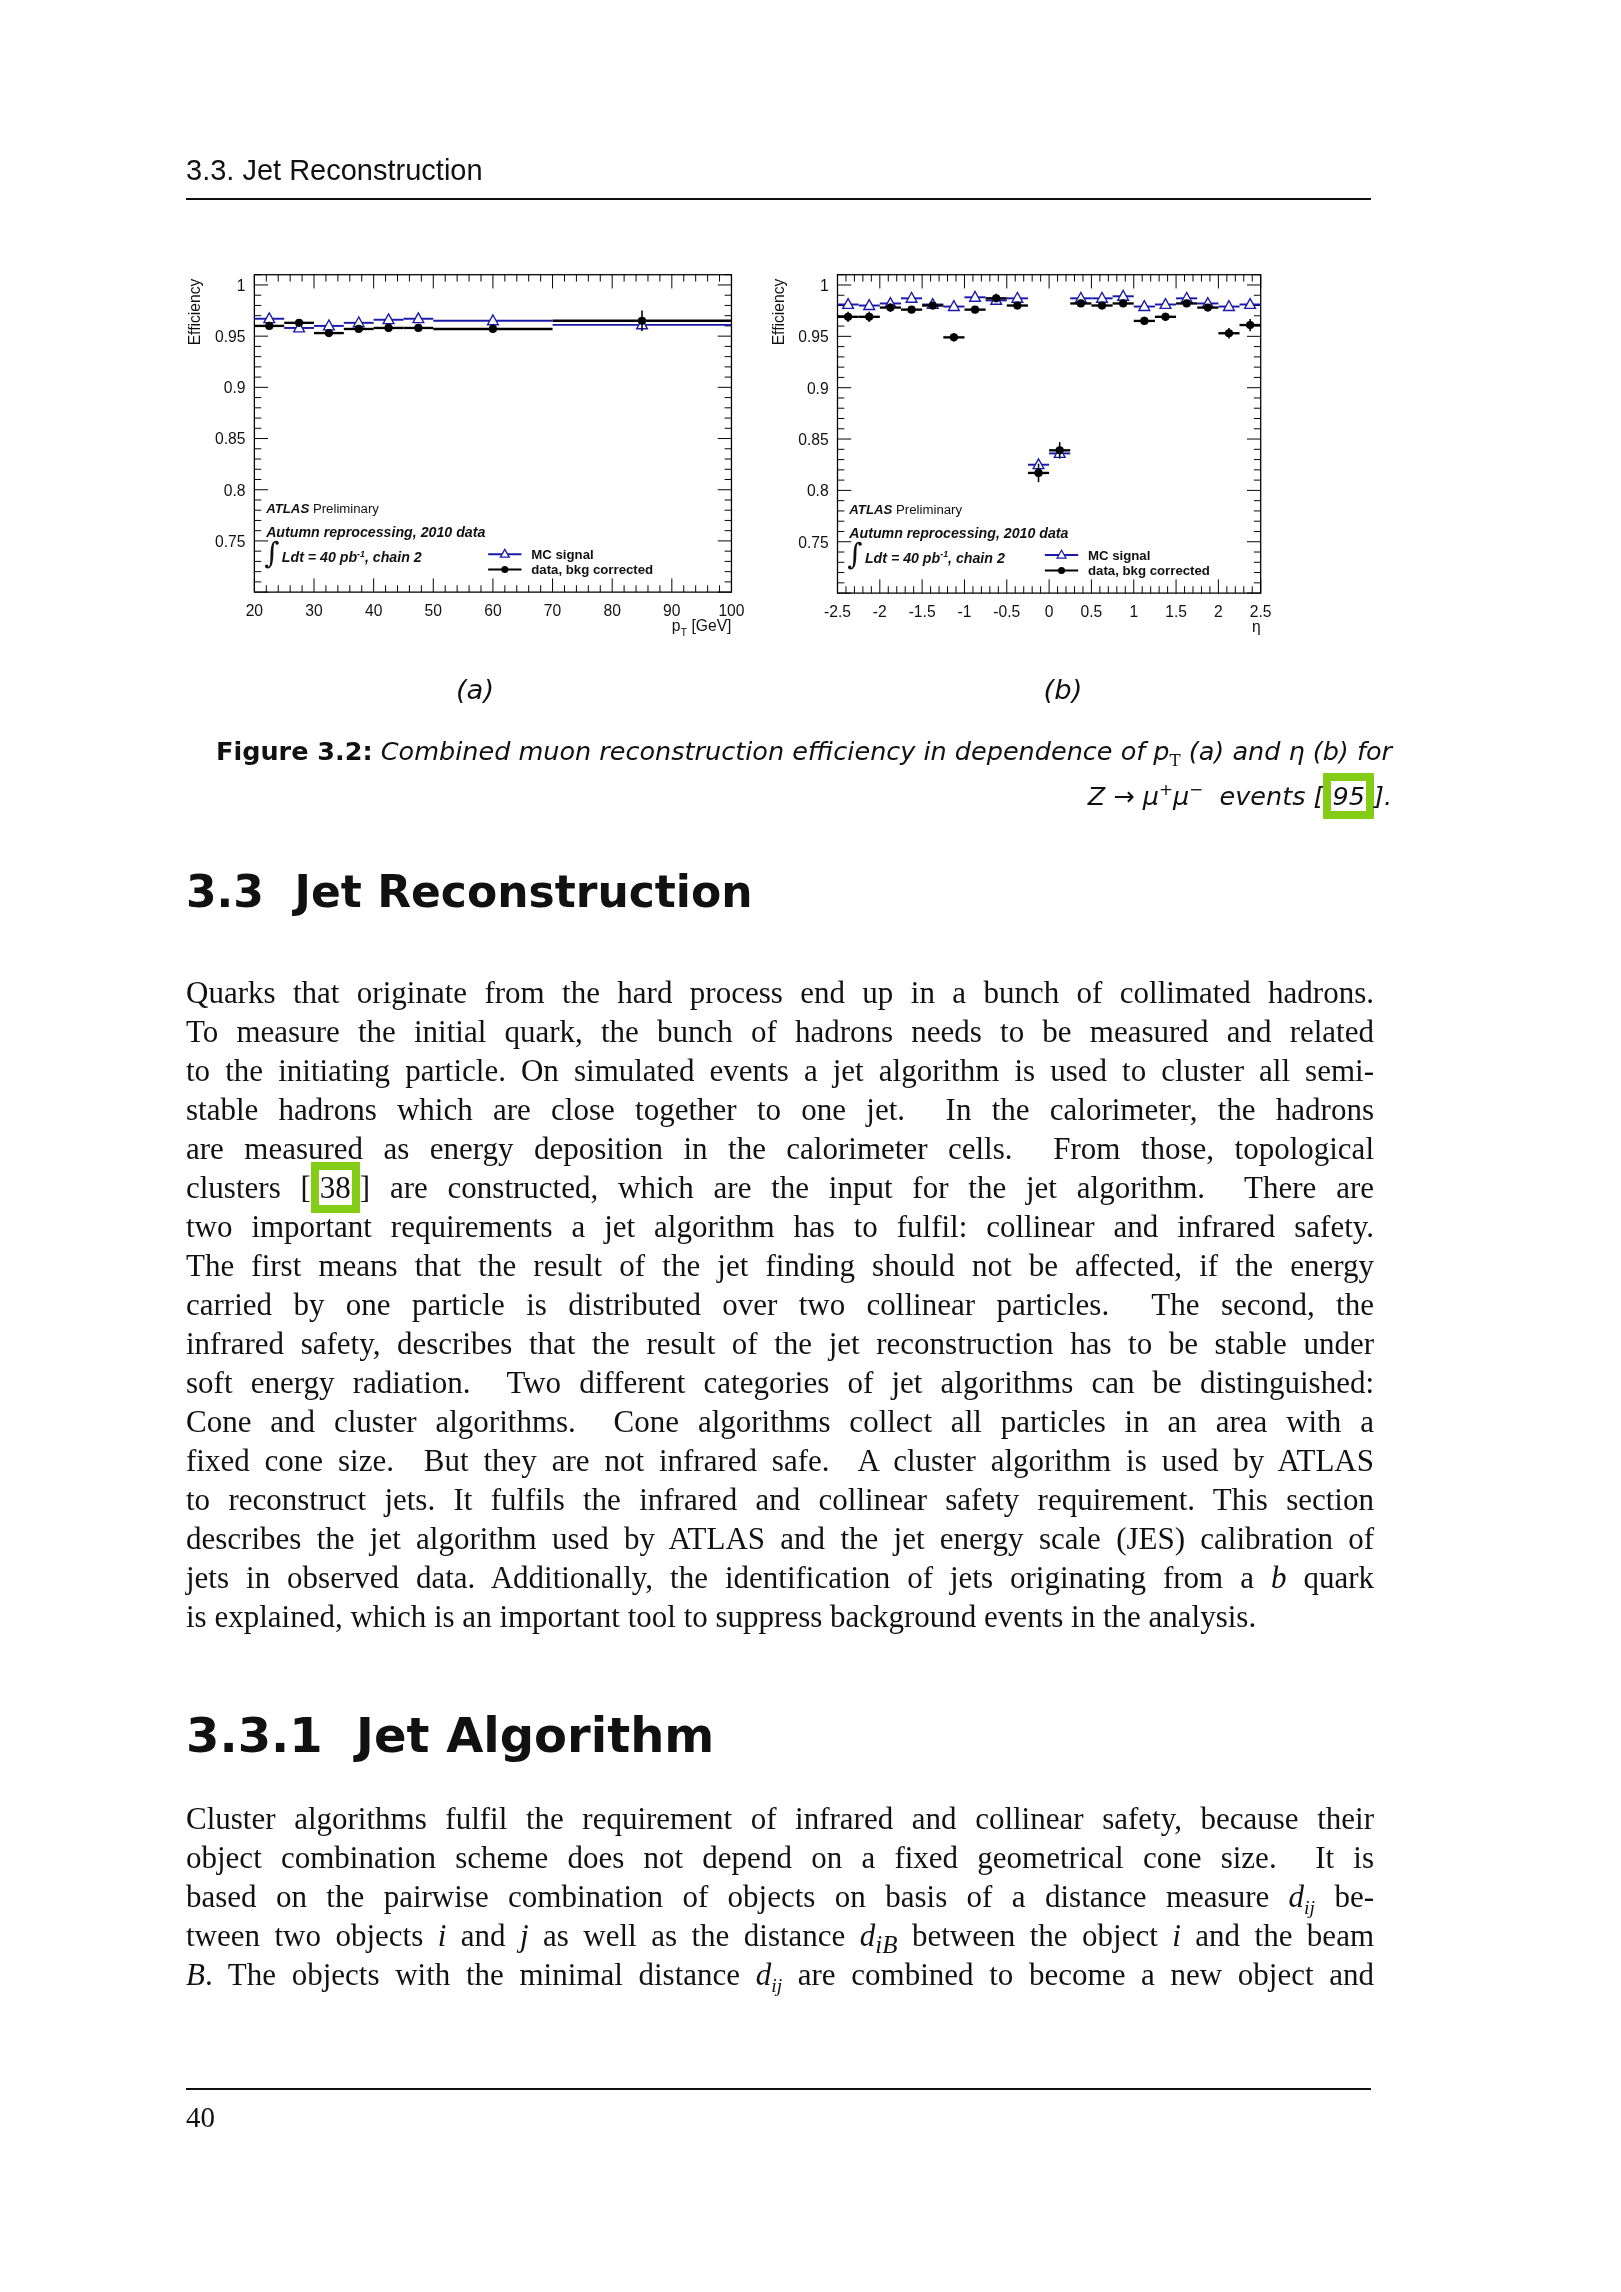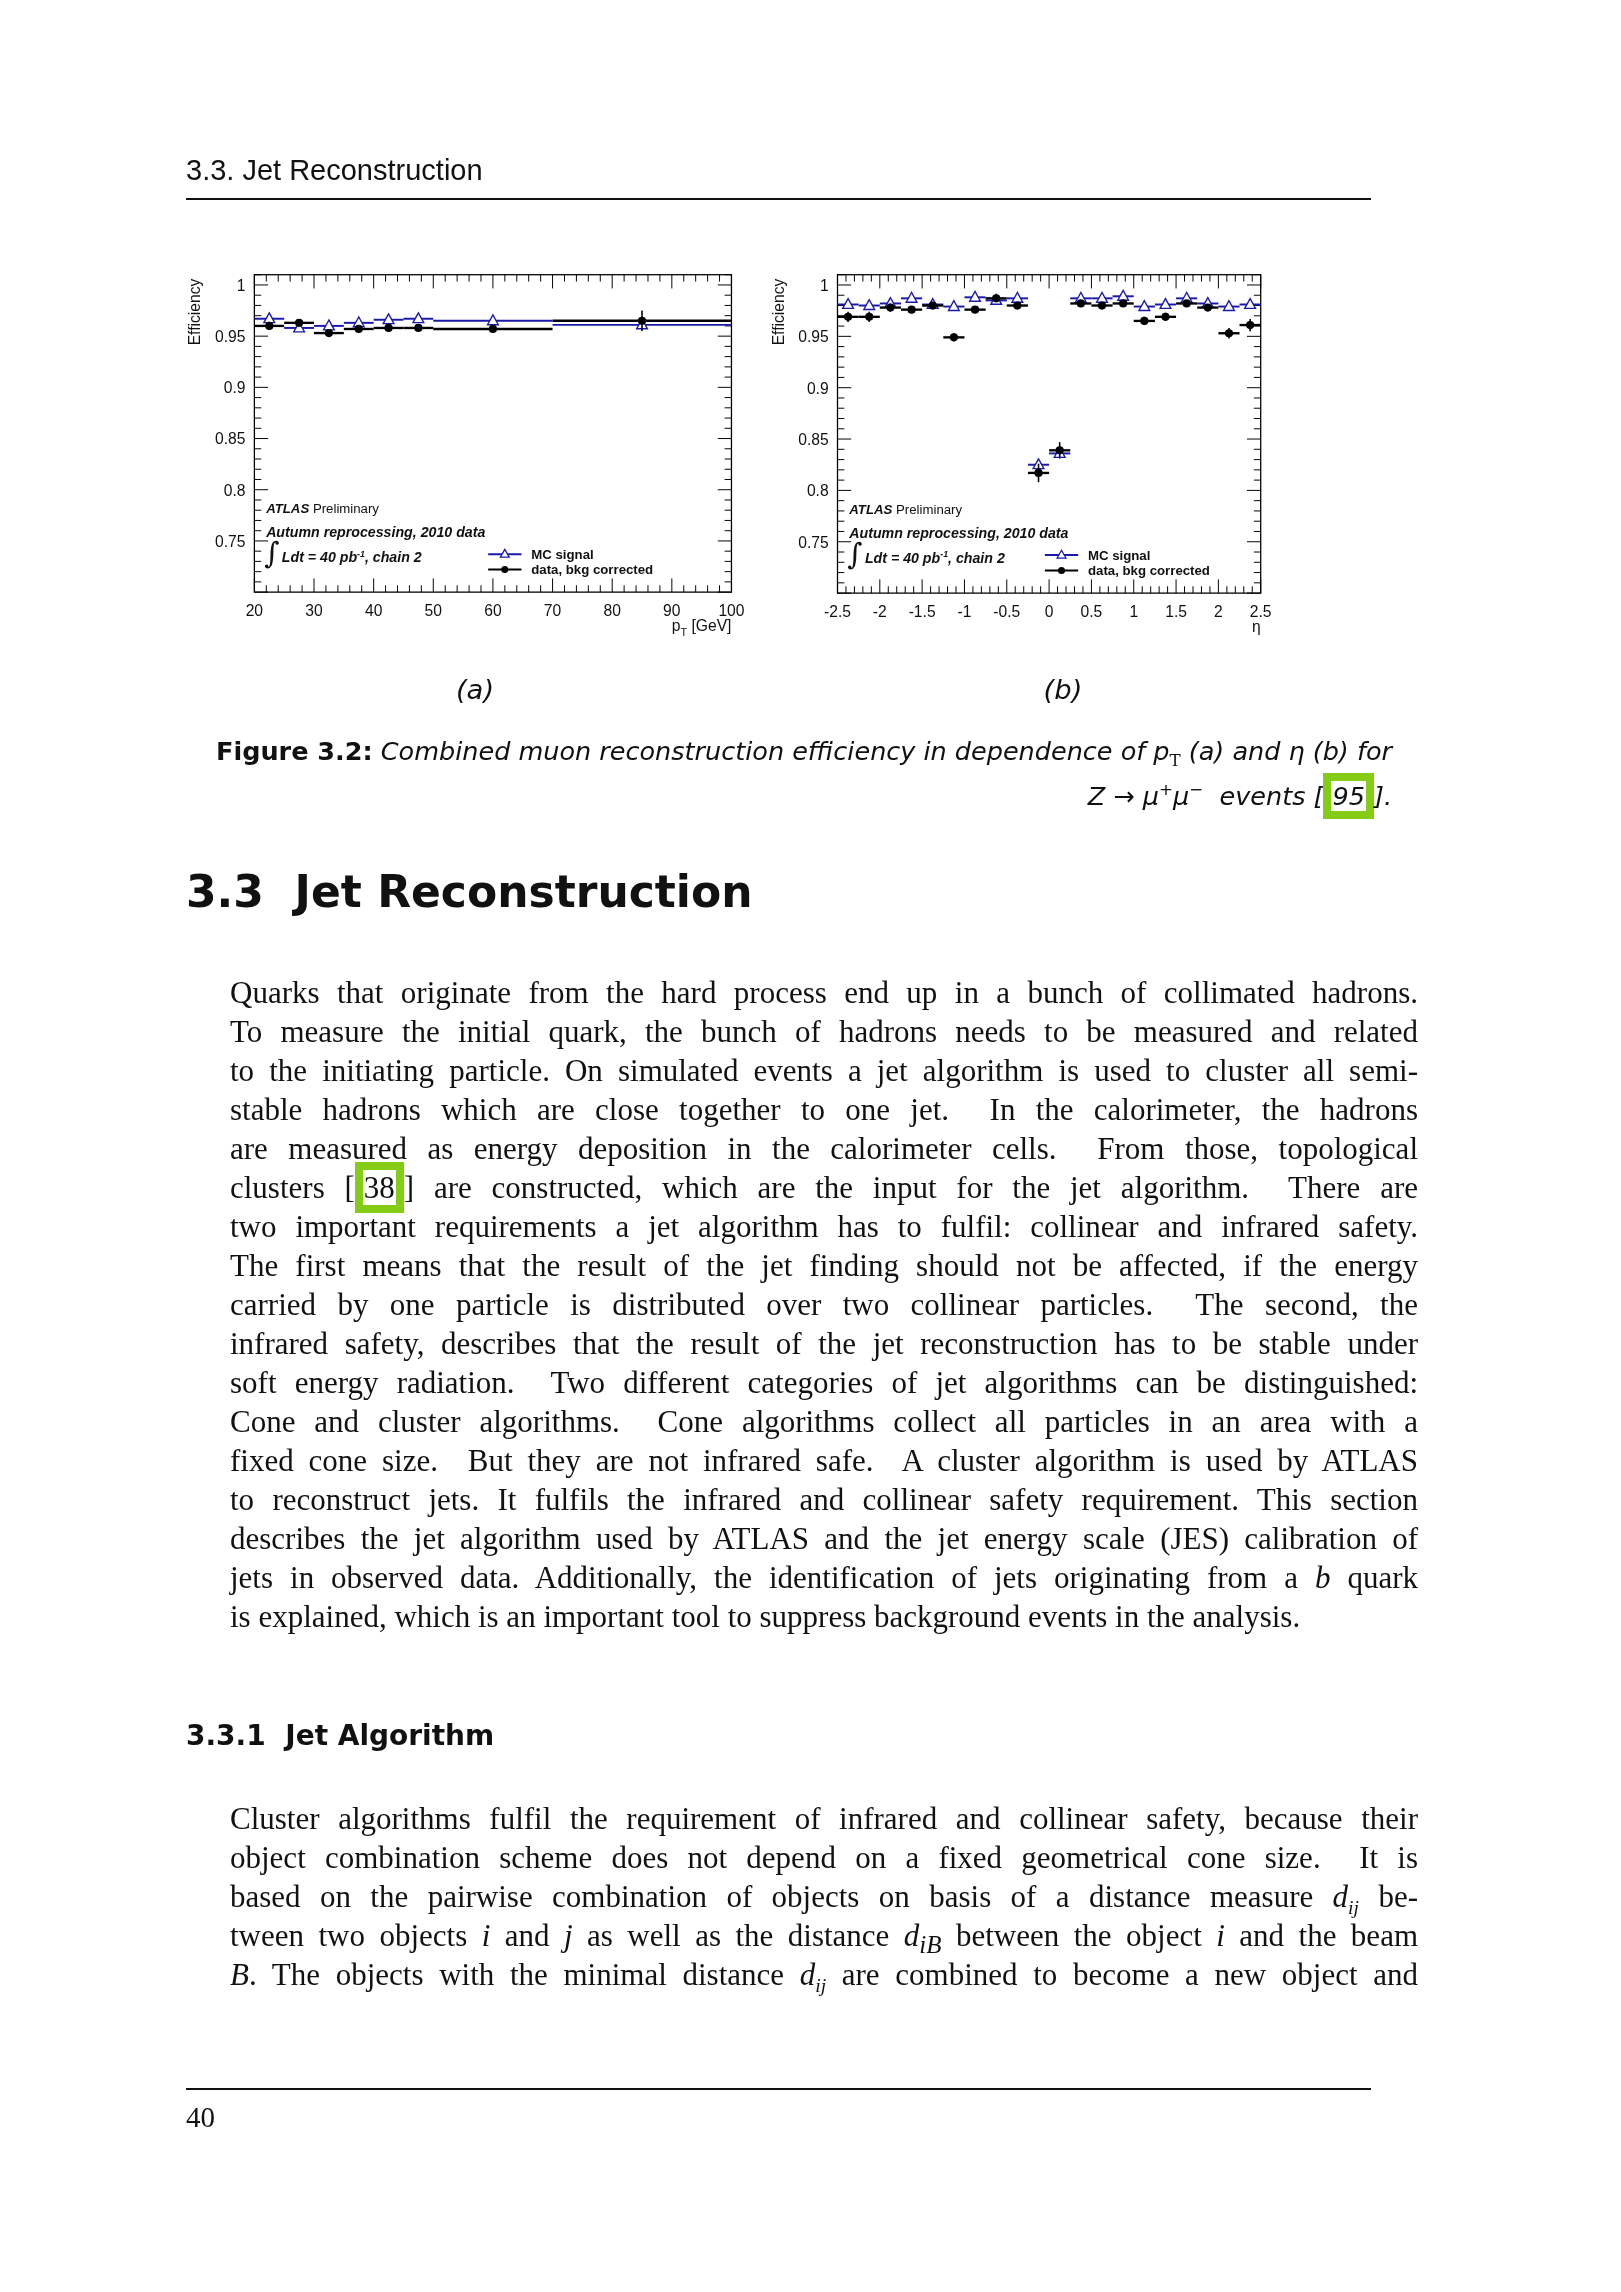--- a/index.html
+++ b/index.html
@@ -17,23 +17,23 @@
   #sublabel-a { left: 436px; }
   #sublabel-b { left: 1024px; }
 
   #caption { left: 204px; top: 737px; width: 1188px; font-family: "DejaVu Sans", sans-serif; font-size: 25.5px; line-height: 29px; text-align: right; }
   #caption .lbl { font-weight: bold; font-style: normal; }
   #caption .it { font-style: italic; }
   #caption .l2 { padding-left: 94px; display: block; }
   .cite { border: 8px solid #84cc16; padding: 0 1px; }
 
   #sec-heading { left: 186px; top: 864px; font-family: "DejaVu Sans", sans-serif; font-weight: bold; font-size: 44px; line-height: 55px; }
-  #subsec-heading { left: 186px; top: 1713px; font-family: "DejaVu Sans", sans-serif; font-weight: bold; font-size: 28px; line-height: 45px; }
-
-  .para { left: 186px; width: 1188px; font-family: "Liberation Serif", serif; font-size: 31px; line-height: 39px; text-align: justify; margin-left: 44px; }
+  #subsec-heading { left: 186px; top: 1713px; font-family: "DejaVu Sans", sans-serif; font-weight: bold; font-size: 48px; line-height: 45px; }
+
+  .para { left: 186px; width: 1188px; font-family: "Liberation Serif", serif; font-size: 31px; line-height: 39px; text-align: justify; }
   #para-1 { top: 973px; }
   #para-2 { top: 1799px; }
   .para .line { display: block; text-align: justify; text-align-last: justify; height: 39px; white-space: nowrap; }
   .para .line.last { text-align-last: left; }
   .para i { font-style: italic; }
 
   #foot-rule { left: 186px; top: 2088px; width: 1185px; height: 2px; background: #111; }
   #page-number { left: 186px; top: 2100px; font-family: "Liberation Serif", serif; font-size: 29px; line-height: 35px; }
 </style>
 </head>

